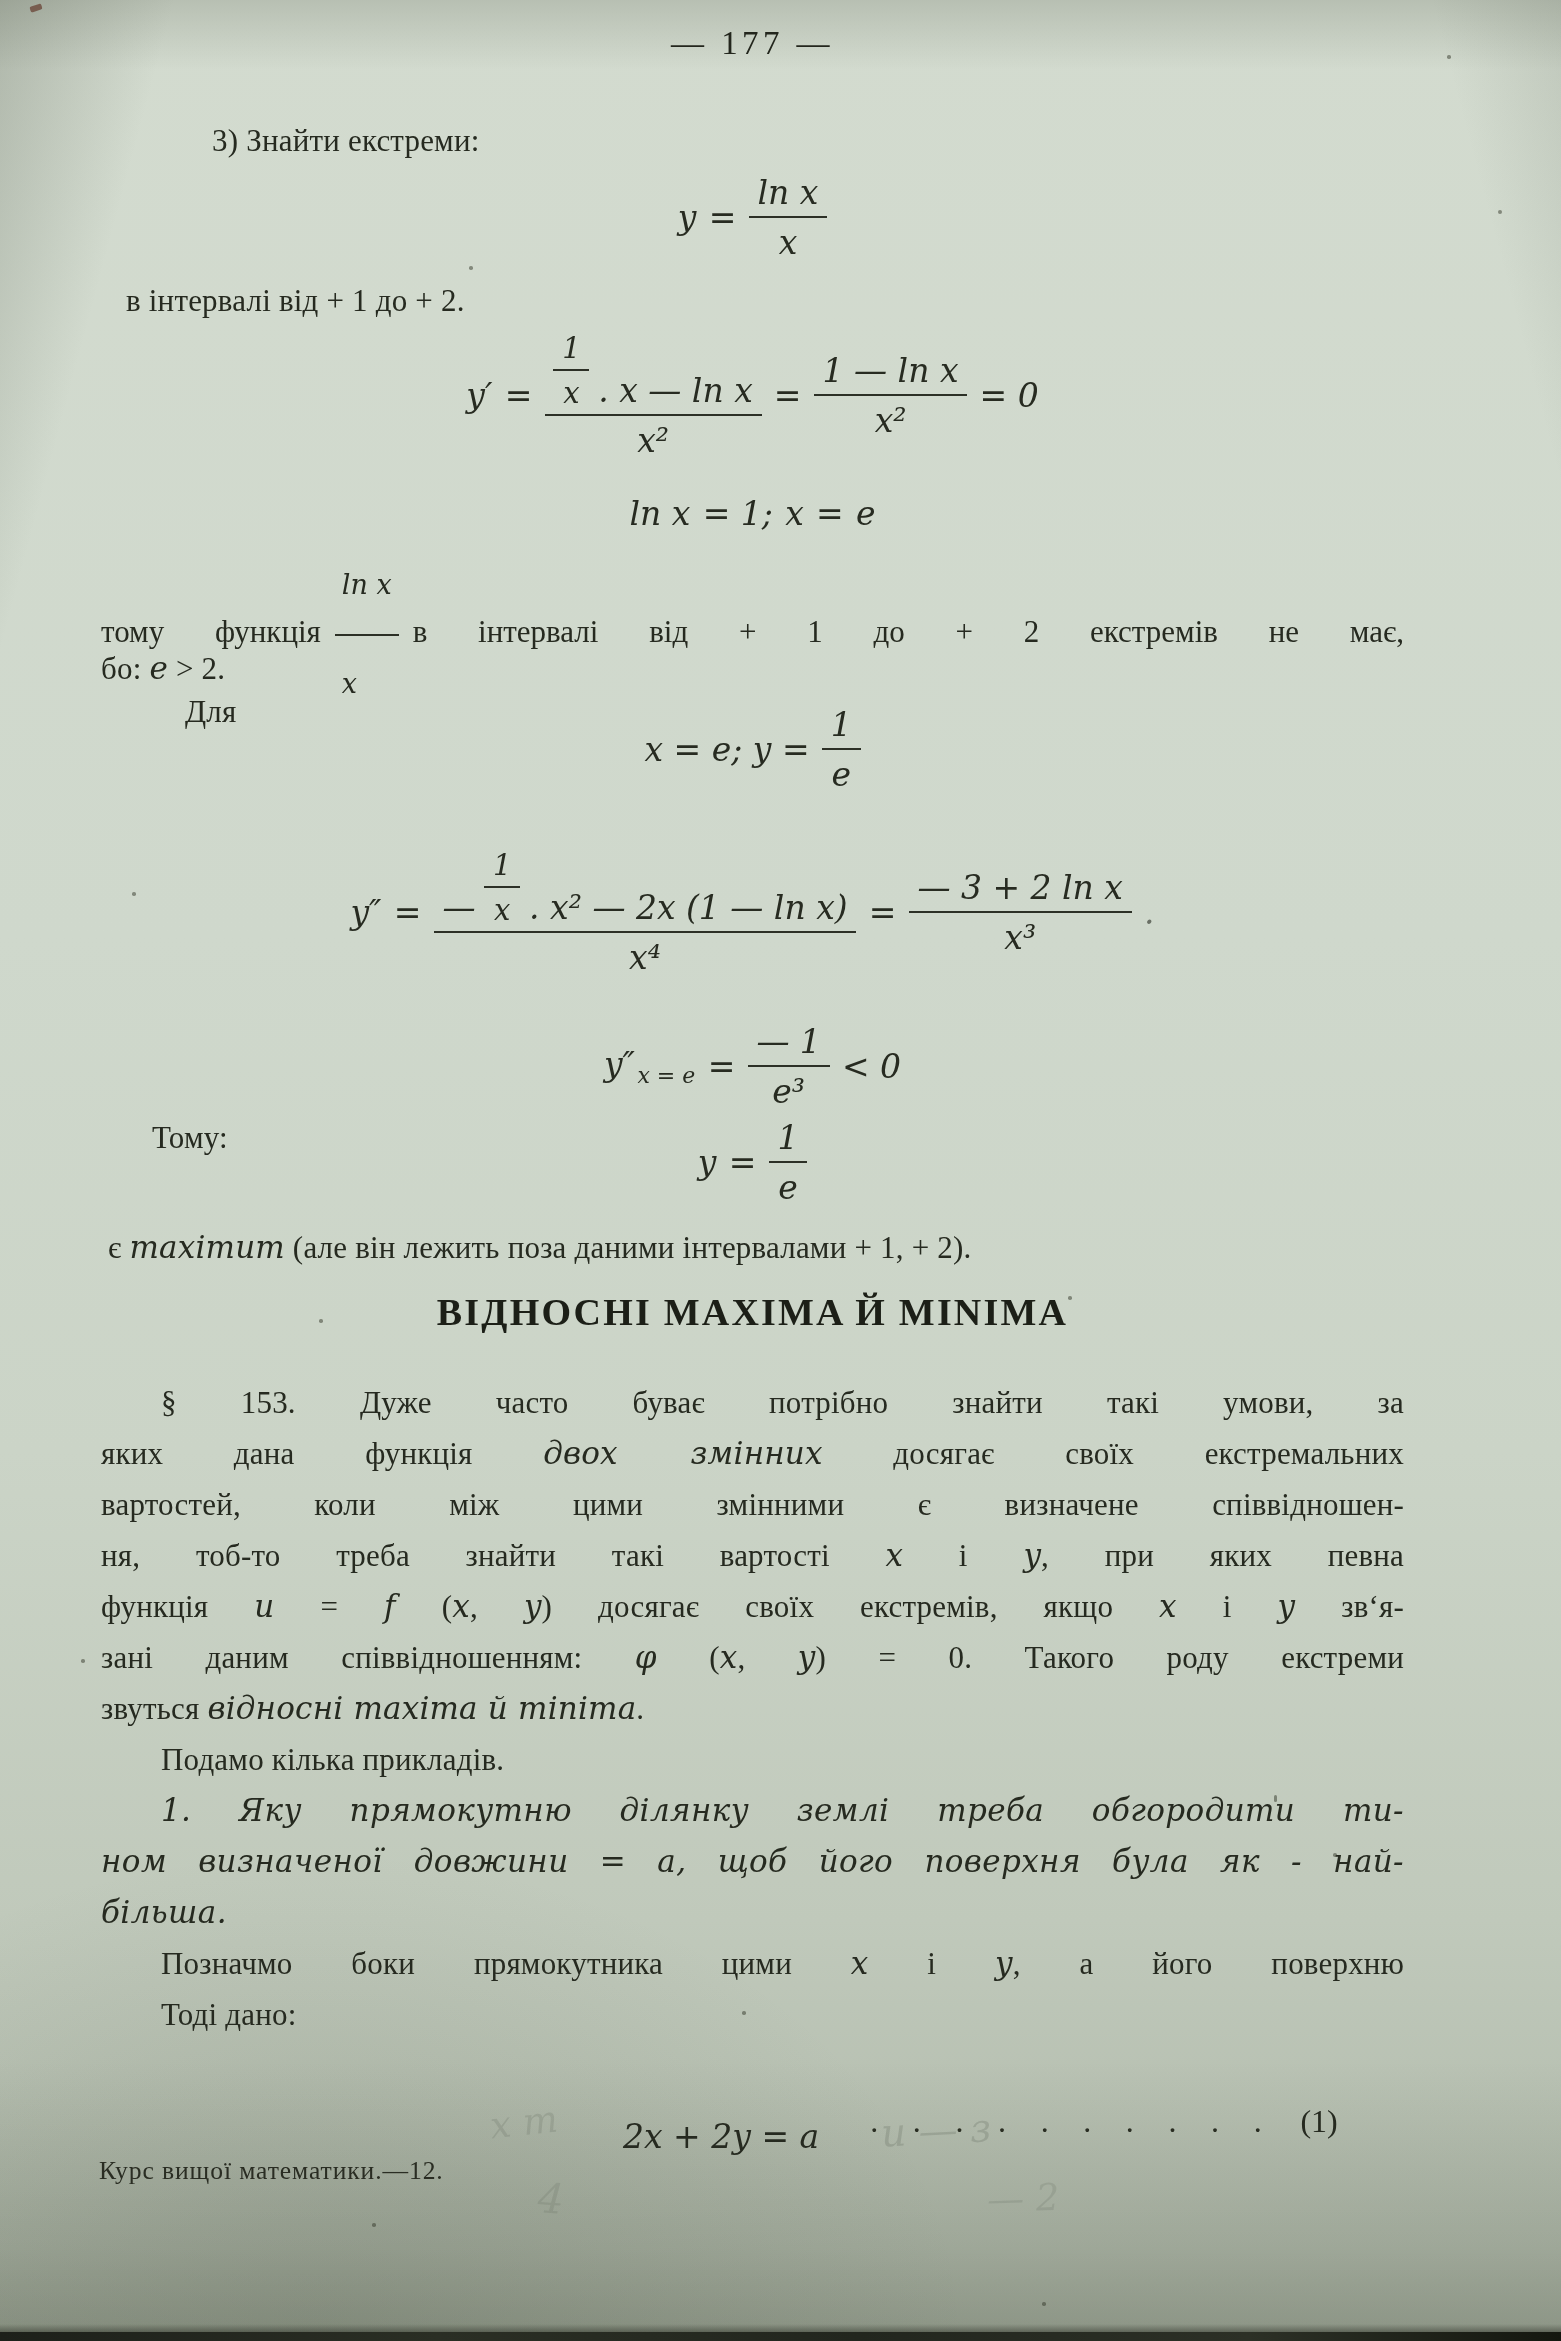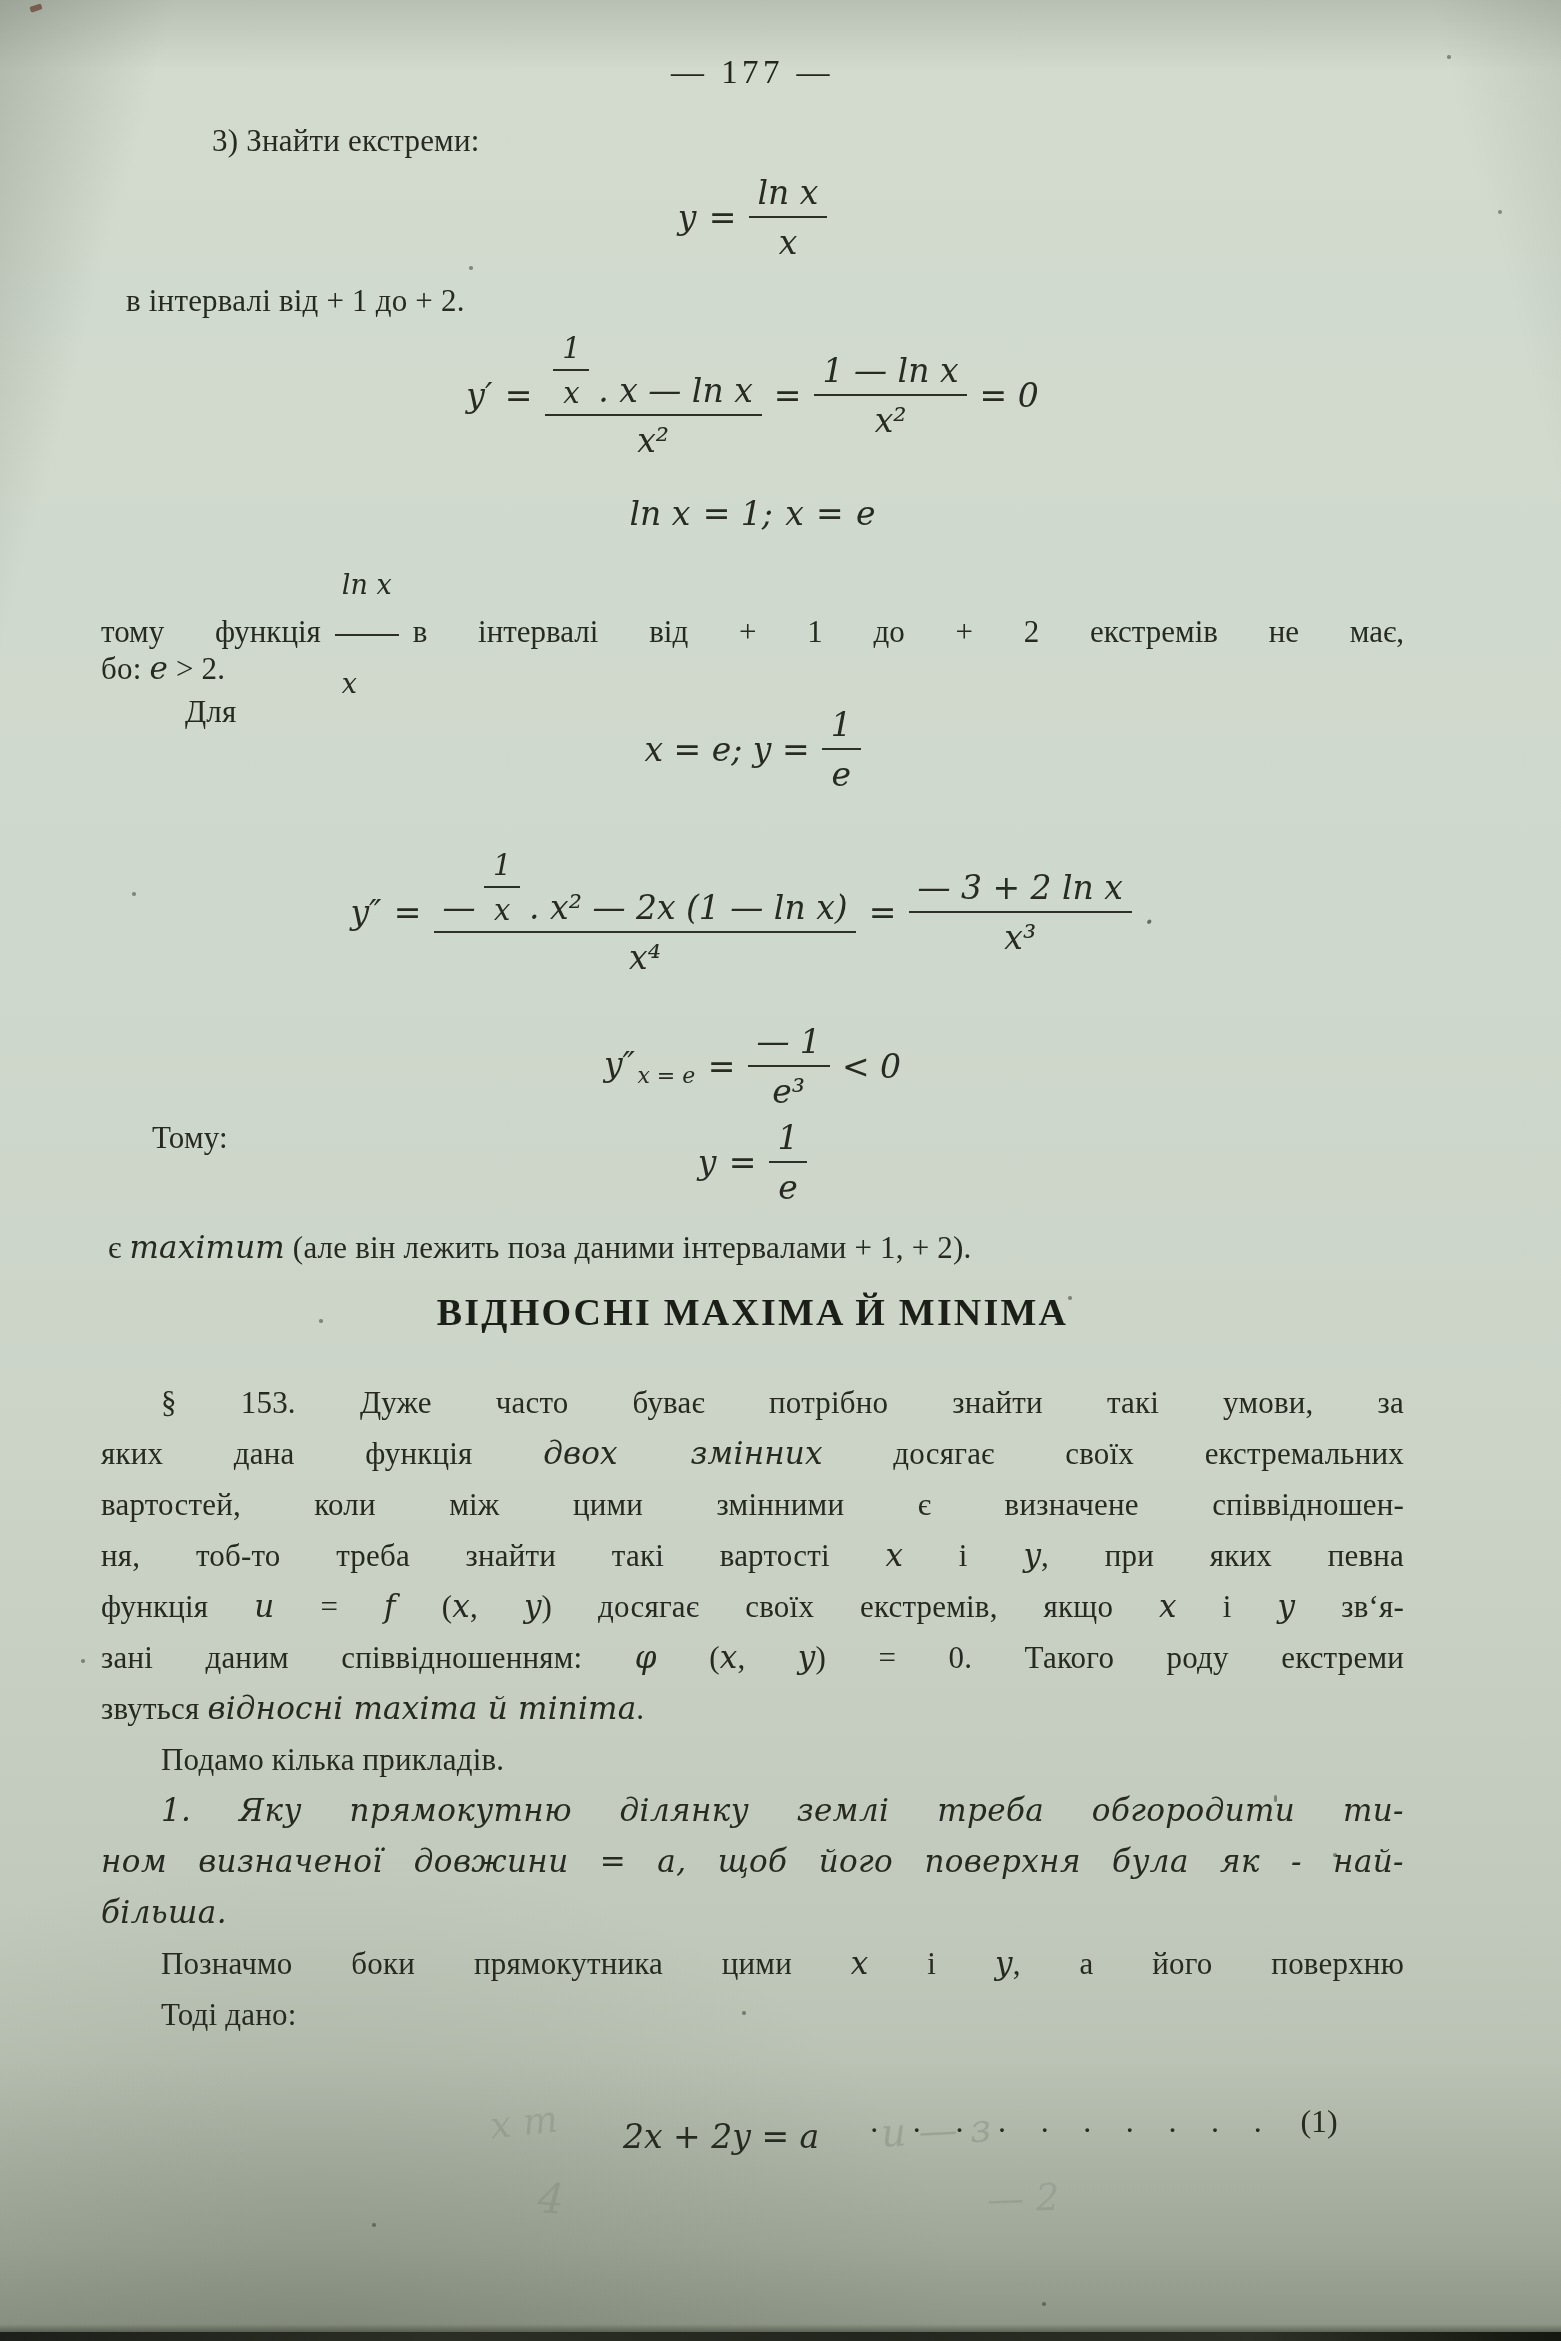--- a/index.html
+++ b/index.html
@@ -26,21 +26,21 @@
 
   .blk{position:absolute;left:101px;width:1303px;}
   .tline{height:51px;line-height:51px;font-size:31px;letter-spacing:0.2px;}
   .jline{text-align:justify;text-align-last:justify;}
   .indent{padding-left:60px;box-sizing:border-box;}
   .indent2{padding-left:111px;box-sizing:border-box;}
   .it{font-style:italic;font-family:"DejaVu Serif",serif;}
   .mv{font-style:italic;font-family:"DejaVu Serif",serif;}
   .itline{font-style:italic;font-family:"DejaVu Serif",serif;letter-spacing:0.4px;}
 
-  .pagenum{text-align:center;font-size:33px;letter-spacing:4.4px;color:#23261d;margin-top:29px;}
+  .pagenum{text-align:center;font-size:33px;letter-spacing:4.4px;color:#23261d;}
   .heading{text-align:center;font-weight:bold;font-size:38px;letter-spacing:2.2px;color:#1c1f17;}
   .lbl{font-size:31px;padding-left:84px;box-sizing:border-box;}
 
   .frm{display:flex;align-items:center;justify-content:center;gap:12.3px;
     font-family:"DejaVu Serif",serif;font-style:italic;font-size:33px;color:#272b21;}
   .frac{display:inline-flex;flex-direction:column;align-items:center;vertical-align:middle;}
   .frac .num{display:flex;align-items:flex-end;justify-content:center;gap:8.8px;padding:0 8.8px 4.4px;}
   .frac .den{display:flex;justify-content:center;border-top:2.6px solid #2c3026;padding:4.4px 8.8px 0;width:100%;box-sizing:border-box;}
   .frac.inner{font-size:29px;}
   .frac.inner .den{border-top-width:2.2px;}
@@ -191,20 +191,21 @@
     <div class="tline jline indent"><span>Позначмо боки прямокутника цими </span><span class="mv">x</span><span> і </span><span class="mv">y</span><span>, а його поверхню</span></div>
     <div class="tline indent">Тоді дано:</div>
   </div>
 
   <div class="blk eq-row" style="top:2087px">
     <span class="eq-lhs"><span>2</span><span class="mv">x</span><span> + 2</span><span class="mv">y</span><span> = </span><span class="mv">a</span></span>
     <span class="eq-dots">. . . . . . . . . .</span>
     <span class="eq-tag">(1)</span>
   </div>
 
+  <div class="blk footer" style="top:2156px;left:99px">Курс вищої математики.—12.</div>
 
   <div class="pencil" style="left:490px;top:2101px;font-size:37px;opacity:.16;transform:rotate(-6deg)">х т</div>
   <div class="pencil" style="left:881px;top:2108px;font-size:39px;opacity:.20;transform:rotate(-3deg)">и — з</div>
   <div class="pencil" style="left:538px;top:2175px;font-size:41px;opacity:.14;transform:rotate(4deg)">4</div>
   <div class="pencil" style="left:987px;top:2177px;font-size:37px;opacity:.14;transform:rotate(-2deg)">— 2</div>
 
   <div class="speck" style="left:469px;top:266px"></div>
   <div class="speck" style="left:1447px;top:55px"></div>
   <div class="speck" style="left:1498px;top:210px;width:4.4px;height:4.4px"></div>
   <div class="speck" style="left:132px;top:892px"></div>

